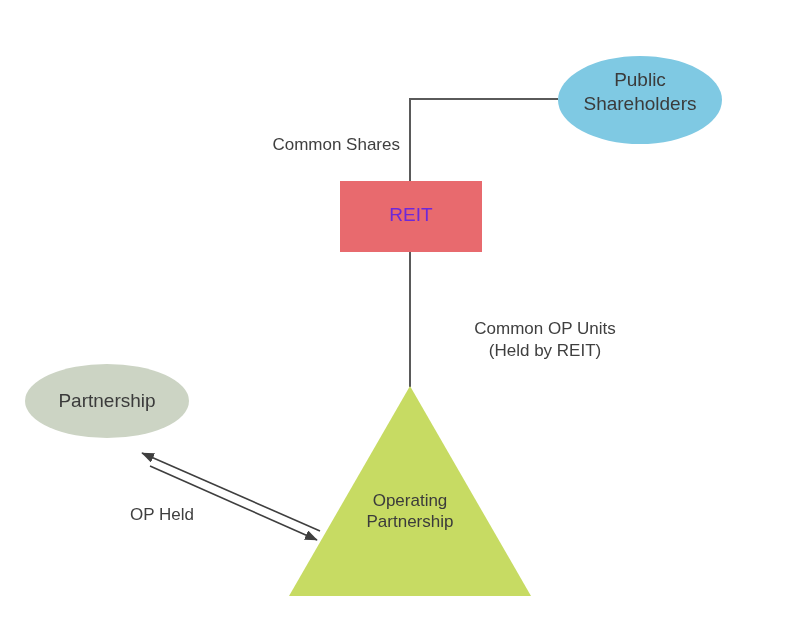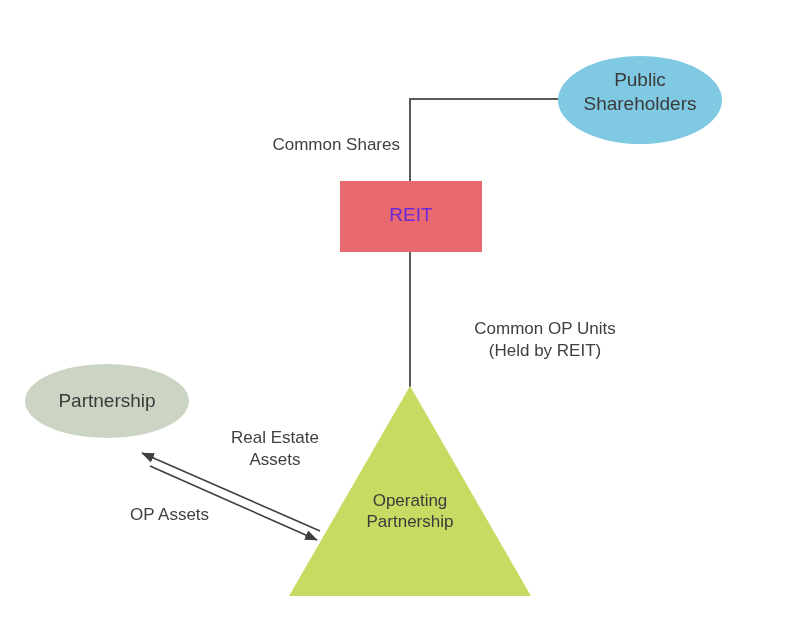--- a/index.html
+++ b/index.html
@@ -113,18 +113,16 @@
   <div class="node-label" id="label-contributors">Partnership</div>
 
   <div class="node-label" id="label-operating-partnership">Operating
 Partnership</div>
 
   <div class="edge-label" id="label-common-shares">Common Shares</div>
 
   <div class="edge-label" id="label-common-op-units">Common OP Units
 (Held by REIT)</div>
 
-  <div class="edge-label" id="label-real-estate-assets">Real Estate
-Assets</div>
 
-  <div class="edge-label" id="label-op-units">OP Assets</div>
+  <div class="edge-label" id="label-op-units">OP Held</div>
 
 </div>
 
 </body></html>

